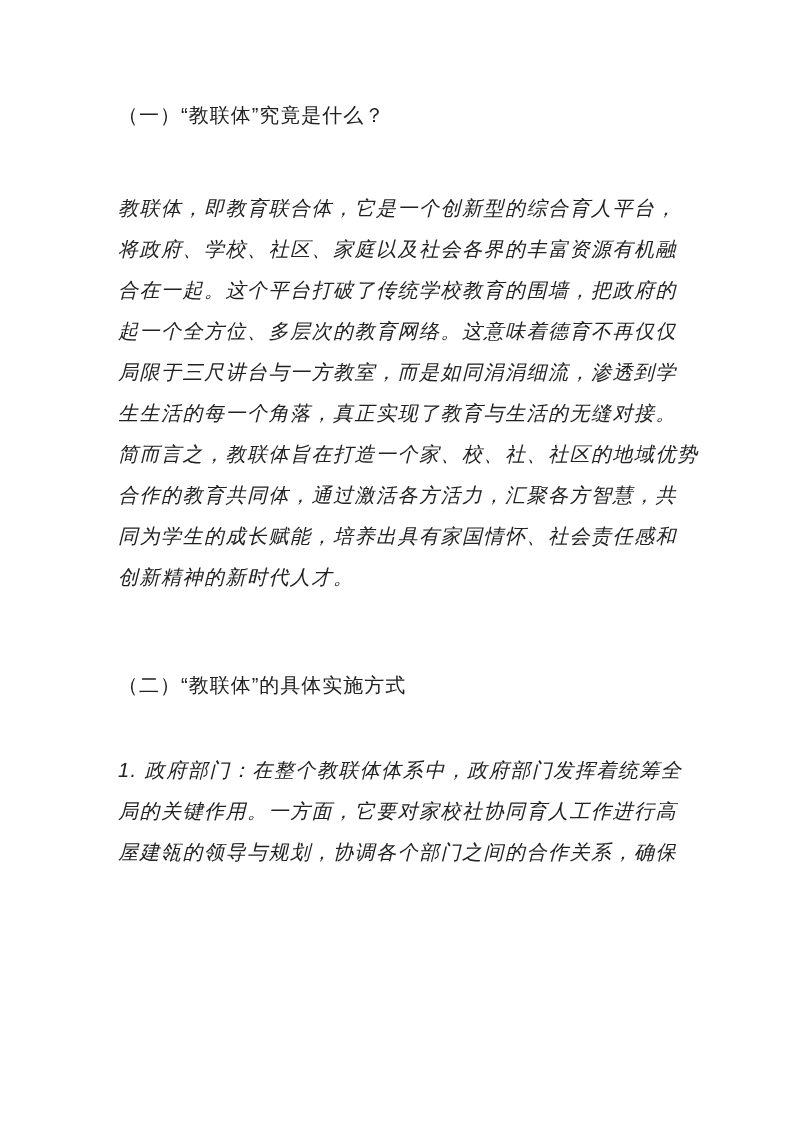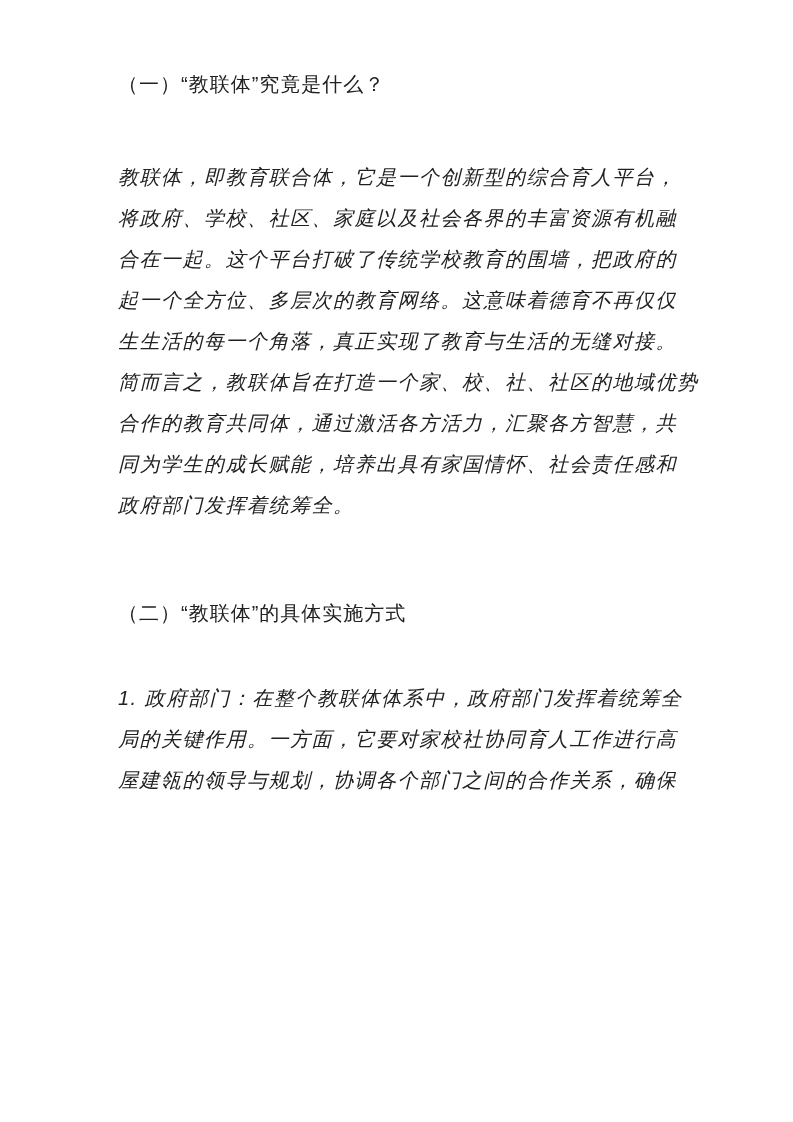--- a/index.html
+++ b/index.html
@@ -6,21 +6,21 @@
     margin: 0;
     padding: 0;
     background: #ffffff;
   }
   .page {
     position: relative;
     width: 793px;
     height: 1122px;
     background: #ffffff;
     box-sizing: border-box;
-    padding: 69px 112px 0 118px;
+    padding: 100px 112px 0 118px;
     overflow: hidden;
     font-family: "Liberation Sans", "DejaVu Sans", sans-serif;
     color: #212121;
     border-radius: 22px;
   }
   .heading {
     font-size: 20px;
     line-height: 30px;
     font-weight: 400;
     letter-spacing: 1px;
@@ -48,25 +48,26 @@
 
 <div class="page">
 
   <div class="heading">（一）“教联体”究竟是什么？</div>
 
   <div class="para">
     <div class="line">教联体，即教育联合体，它是一个创新型的综合育人平台，</div>
     <div class="line">将政府、学校、社区、家庭以及社会各界的丰富资源有机融</div>
     <div class="line">合在一起。这个平台打破了传统学校教育的围墙，把政府的</div>
     <div class="line">起一个全方位、多层次的教育网络。这意味着德育不再仅仅</div>
+    <div class="line">局限于三尺讲台与一方教室，而是如同涓涓细流，渗透到学</div>
     <div class="line">生生活的每一个角落，真正实现了教育与生活的无缝对接。</div>
     <div class="line">简而言之，教联体旨在打造一个家、校、社、社区的地域优势</div>
     <div class="line">合作的教育共同体，通过激活各方活力，汇聚各方智慧，共</div>
     <div class="line">同为学生的成长赋能，培养出具有家国情怀、社会责任感和</div>
-    <div class="line">政府部门发挥着统筹全。</div>
+    <div class="line">创新精神的新时代人才。</div>
   </div>
 
   <div class="heading second">（二）“教联体”的具体实施方式</div>
 
   <div class="para second">
     <div class="line">1. 政府部门：在整个教联体体系中，政府部门发挥着统筹全</div>
     <div class="line">局的关键作用。一方面，它要对家校社协同育人工作进行高</div>
     <div class="line">屋建瓴的领导与规划，协调各个部门之间的合作关系，确保</div>
   </div>
 

